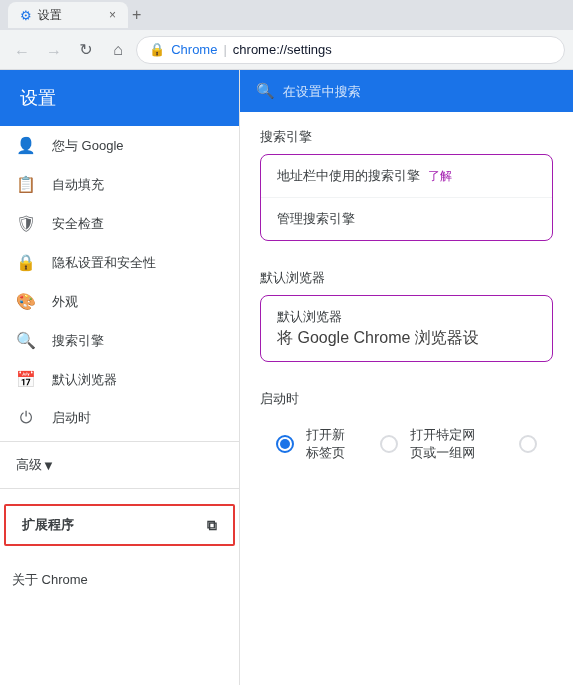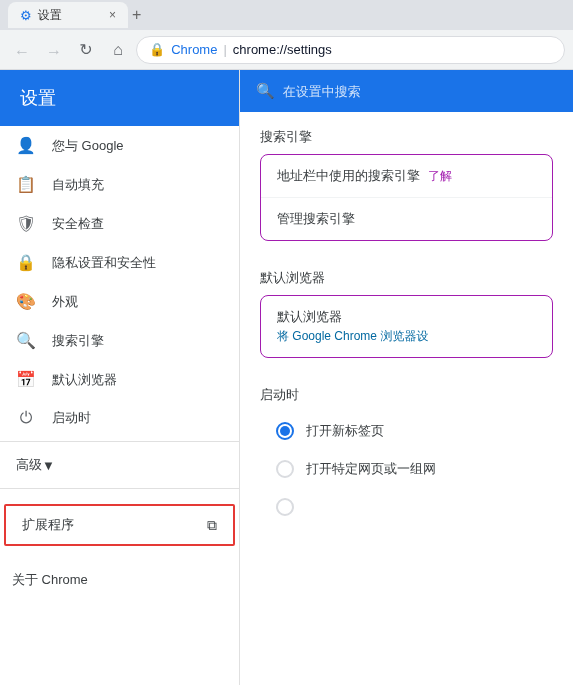--- a/index.html
+++ b/index.html
@@ -159,20 +159,21 @@
       display: flex;
       align-items: center;
       justify-content: space-between;
       padding: 10px 16px;
       cursor: pointer;
       color: #3c4043;
       font-size: 13px;
       border: 2px solid #e53935;
       margin: 15px 4px;
       border-radius: 2px;
+      font-weight: bold;
     }
 
     .about-item {
       display: flex;
       align-items: center;
       padding: 10px 12px;
       gap: 16px;
       cursor: pointer;
       color: #3c4043;
       font-size: 13px;
@@ -232,21 +233,21 @@
       gap: 8px;
     }
     .card-item:last-child { border-bottom: none; }
     .card-item-link {
       color: #a21caf;
       font-size: 12px;
     }
 
     .radio-group {
       display: flex;
-      flex-direction: column;
+      flex-direction: row;
       gap: 0;
     }
     .radio-item {
       display: flex;
       align-items: center;
       gap: 12px;
       padding: 10px 16px;
       font-size: 13px;
       color: #3c4043;
     }
@@ -381,21 +382,21 @@
         </div>
       </div>
     </div>
 
     <div class="section">
       <div class="section-title">默认浏览器</div>
       <div class="card">
         <div class="card-item">
           <div>
             <div style="font-weight:500;margin-bottom:2px;">默认浏览器</div>
-            <div style="font-size:12px;color:#0369a1;">将 Google Chrome 浏览器设</div>
+            <div style="font-size:16px;color:#404040;">将 Google Chrome 浏览器设</div>
           </div>
         </div>
       </div>
     </div>
 
     <div class="section">
       <div class="section-title">启动时</div>
       <div class="radio-group">
 
         <div class="radio-item">

